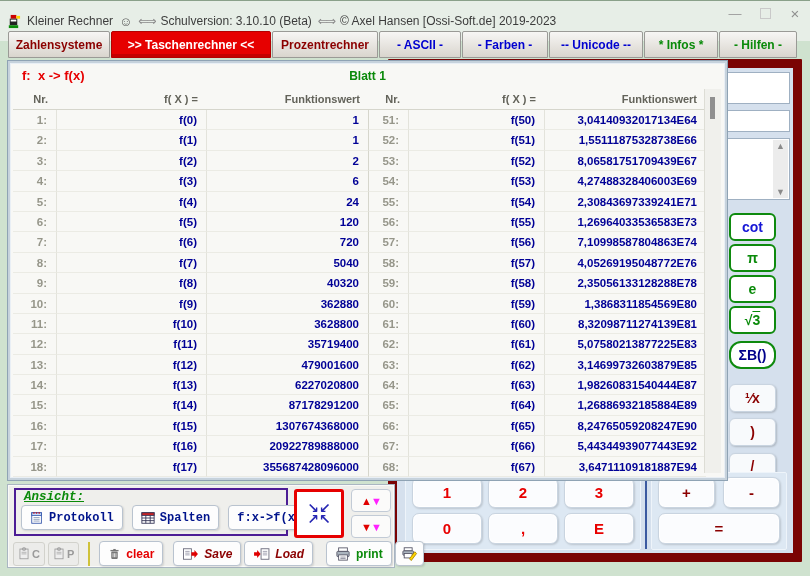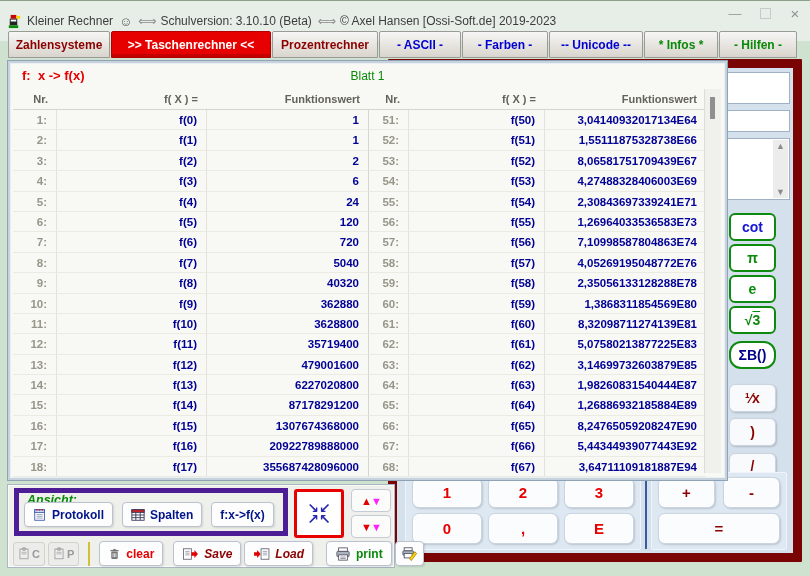--- a/index.html
+++ b/index.html
@@ -48,39 +48,39 @@
     display:flex;align-items:center;justify-content:center;color:#e80000;
     box-shadow:inset 0 0 0 1px #fff,1px 1px 2px rgba(0,0,0,.15);cursor:default;}
   .kbtn.op{color:#8b0000;}
   .kbtn.eq{grid-column:1 / span 2;}
   
   .tablepanel{position:absolute;left:8px;top:60px;width:719px;height:419px;background:#f8f8f5;
     z-index:2;box-sizing:border-box;border:2px solid #c6d2dc;
     box-shadow:0 0 0 1px #8fa3b4,inset 0 0 0 1px #e9eff5;}
   .sheet-titles{position:absolute;left:0;right:0;top:3px;height:22px;}
   .fnlabel{position:absolute;left:12px;top:2px;color:#e60000;font-weight:bold;font-size:13px;white-space:pre;}
-  .blatt{position:absolute;left:0;right:0;top:3px;text-align:center;color:#0a8a0a;font-weight:normal;font-size:12px;}
+  .blatt{position:absolute;left:0;right:0;top:3px;text-align:center;color:#0a8a0a;font-weight:bold;font-size:12px;}
   .thead,.trow{display:grid;grid-template-columns:44px 150px 162px 40px 136px 161px;}
   .thead{position:absolute;left:3px;top:26px;height:20px;border-bottom:1px solid #d6d6cc;}
   .hcell{text-align:right;padding-right:9px;font-weight:bold;font-size:11px;color:#63635a;line-height:20px;}
   .rows{position:absolute;left:3px;top:47px;}
   .trow{grid-auto-rows:20.4px;}
   .cell{text-align:right;padding-right:9px;font-weight:bold;font-size:11.5px;line-height:20.4px;
     border-bottom:1px solid #ebebe4;border-right:1px solid #e3e3db;color:#000096;
     overflow:hidden;white-space:nowrap;}
   .cell.nr{color:#96968a;}
   .cell.half{border-right:1px solid #d6d6cc;}
   .cell.last{border-right:none;}
   .t-scroll{position:absolute;right:4px;top:26px;bottom:5px;width:16px;background:#f0f0ec;
     border-left:1px solid #ddddd5;}
   .t-thumb{position:absolute;left:5px;top:8px;width:5px;height:22px;background:#8f8f8f;}
   
   .toolbar{position:absolute;left:7px;top:483px;width:388px;height:84px;background:#efefec;z-index:2;
     box-sizing:border-box;border:1px solid #aab6c2;box-shadow:inset 0 0 0 1px #fafaf8;}
-  .grp{position:absolute;left:6px;top:3px;width:274px;height:48px;border:5px solid #4c1d95;box-sizing:border-box;}
+  .grp{position:absolute;left:6px;top:3px;width:274px;height:48px;border:2px solid #4c1d95;box-sizing:border-box;font-family:Liberation Mono, monospace;}
   .ansicht{position:absolute;left:8px;top:0;color:#0a8a0a;font-weight:bold;font-style:italic;
     text-decoration:underline;font-size:12.5px;}
   .grp-btns{position:absolute;left:5px;bottom:4px;display:flex;gap:9px;}
   .tb-btn{height:25px;box-sizing:border-box;background:#fdfdfd;border:1px solid #b9c3cf;border-radius:4px;
     display:flex;gap:5px;align-items:center;padding:0 8px;font-weight:bold;font-size:12px;color:#00148c;
     box-shadow:1px 1px 2px rgba(0,0,0,.12);cursor:default;white-space:nowrap;}
   .compress{position:absolute;left:286px;top:4px;width:50px;height:49px;box-sizing:border-box;
     border:3px solid #e60000;border-radius:3px;background:#fff;display:flex;align-items:center;justify-content:center;}
   .compress-glyph{color:#2525b2;font-weight:bold;font-size:14px;line-height:11px;text-align:center;}
   .arrowbtn{position:absolute;left:343px;width:40px;height:23px;box-sizing:border-box;background:#fbfbfa;

